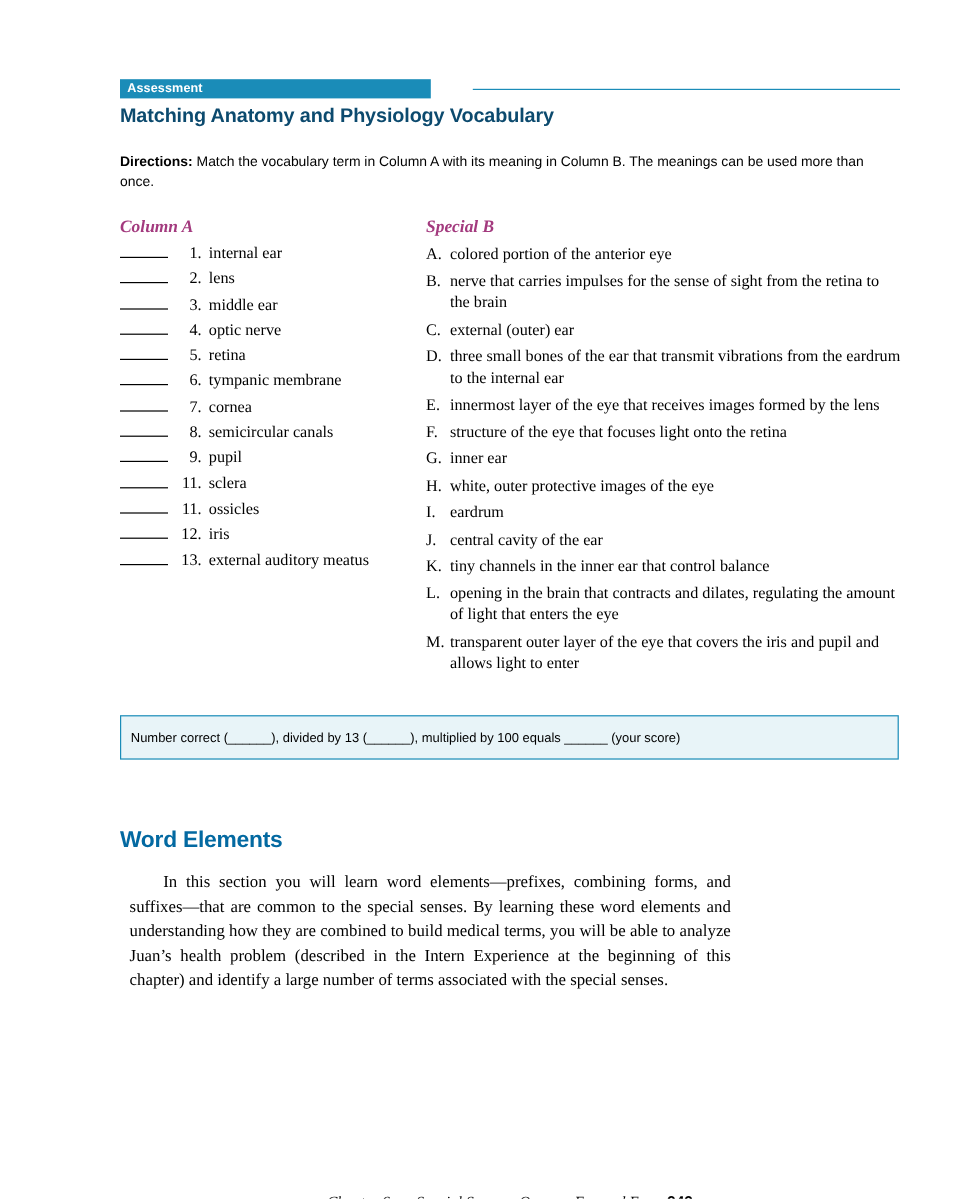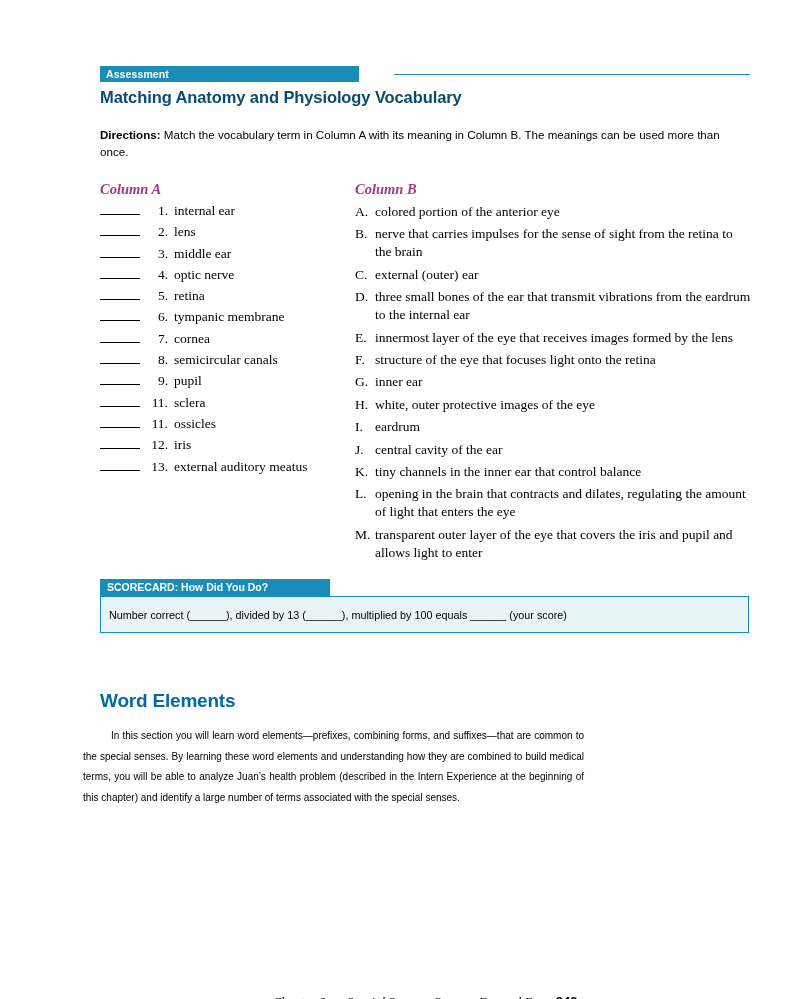--- a/index.html
+++ b/index.html
@@ -183,25 +183,25 @@
     left: 100px;
     top: 690px;
     font-family: "Liberation Sans", sans-serif;
     font-weight: bold;
     font-size: 19px;
     color: #0369a1;
     letter-spacing: -0.2px;
   }
   .we-body {
     position: absolute;
-    left: 83px;
+    left: 108px;
     top: 726px;
     width: 501px;
-    font-family: Liberation Sans, sans-serif;
-    font-size: 10px;
+    font-family: Liberation Serif, serif;
+    font-size: 14px;
     line-height: 20.6px;
     text-align: justify;
     text-indent: 28px;
     color: #000;
   }
 
   
   .footer {
     position: absolute;
     left: 100px;
@@ -236,21 +236,21 @@
   </div>
   <div class="assessment-rule"></div>
 
   <div class="assess-title">Matching Anatomy and Physiology Vocabulary</div>
 
   <div class="directions">
     <b>Directions:</b><span> Match the vocabulary term in Column A with its meaning in Column B. The meanings can be used more than once.</span>
   </div>
 
   <div class="col-a-head">Column A</div>
-  <div class="col-b-head">Column B</div>
+  <div class="col-b-head">Special B</div>
 
   <div class="col-a">
     <div class="item">
       <span class="blank"></span>
       <span class="num">1.</span>
       <span class="term">internal ear</span>
     </div>
     <div class="item">
       <span class="blank"></span>
       <span class="num">2.</span>
@@ -361,23 +361,20 @@
     <div class="item">
       <span class="letter">L.</span>
       <span class="def">opening in the brain that contracts and dilates, regulating the amount of light that enters the eye</span>
     </div>
     <div class="item">
       <span class="letter">M.</span>
       <span class="def">transparent outer layer of the eye that covers the iris and pupil and allows light to enter</span>
     </div>
   </div>
 
-  <div class="scorecard-tab">
-    <div class="label">SCORECARD: How Did You Do?</div>
-  </div>
   <div class="scorecard-box">
     <div class="text">Number correct (______), divided by 13 (______), multiplied by 100 equals ______ (your score)</div>
   </div>
 
   <div class="we-title">Word Elements</div>
   <div class="we-body">In this section you will learn word elements—prefixes, combining forms, and suffixes—that are common to the special senses. By learning these word elements and understanding how they are combined to build medical terms, you will be able to analyze Juan’s health problem (described in the Intern Experience at the beginning of this chapter) and identify a large number of terms associated with the special senses.</div>
 
   <div class="footer">
     <span class="chapter">Chapter 6</span><span class="runhead">Special Sensory Organs: Eye and Ear</span><span class="pageno">243</span>
   </div>

